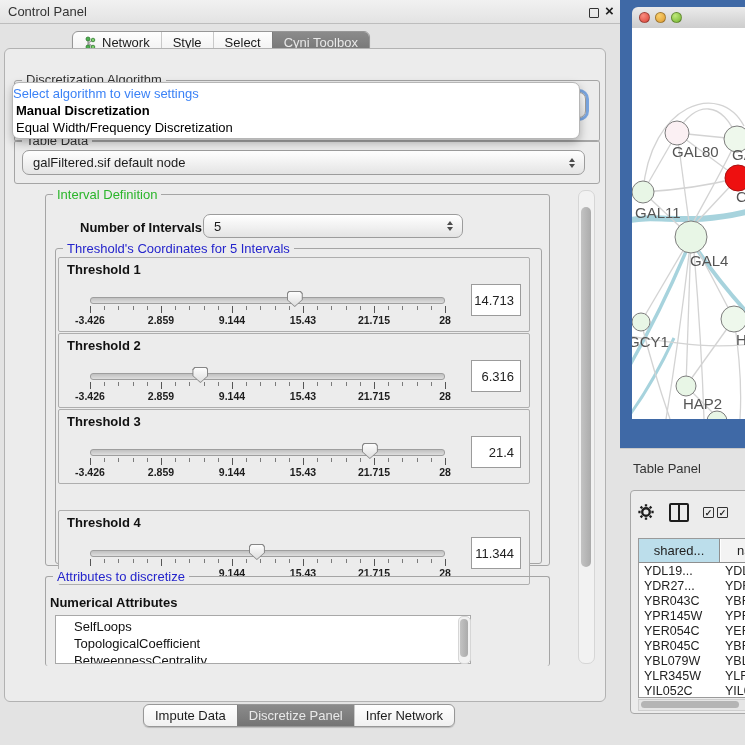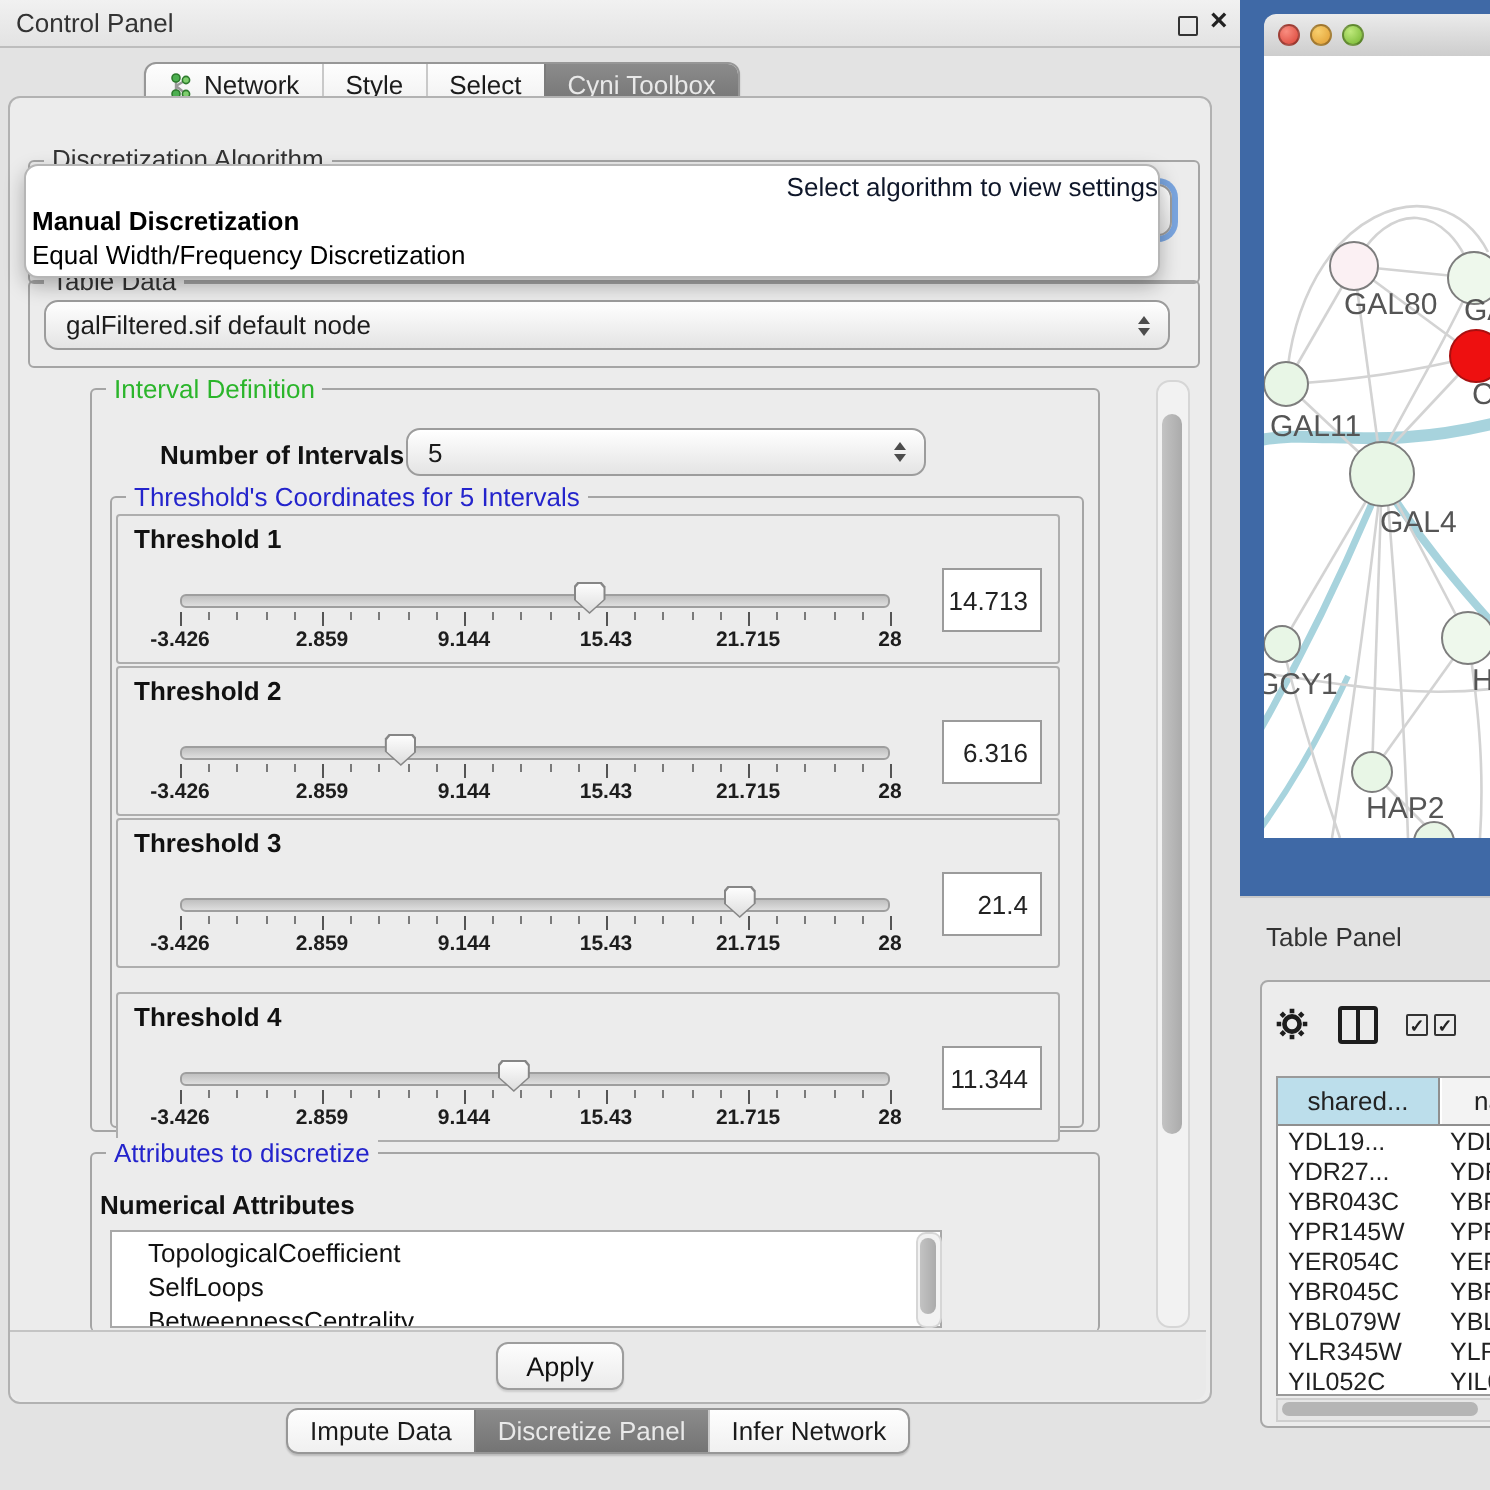--- a/index.html
+++ b/index.html
@@ -42,21 +42,21 @@
                  flex-direction:column;align-items:center;gap:2px;}
   .combo .arr-up{width:0;height:0;border-left:3.5px solid transparent;border-right:3.5px solid transparent;
                  border-bottom:4.5px solid #4c4c4c;}
   .combo .arr-dn{width:0;height:0;border-left:3.5px solid transparent;border-right:3.5px solid transparent;
                  border-top:4.5px solid #4c4c4c;}
   .combo.focused{box-shadow:0 0 0 3px rgba(102,153,221,.85), inset 0 1px 0 #fff;}
 
   
   #algo-popup{left:12px;top:82px;width:566px;height:55px;background:#fff;border:1px solid #b6b6b6;
               border-radius:7px;box-shadow:0 4px 10px rgba(0,0,0,.28);z-index:50;font-size:13px;}
-  #algo-popup .prompt{position:absolute;left:0;right:0;top:3px;text-align:right;color:#0f172a;padding-left:48px;}
+  #algo-popup .prompt{position:absolute;left:0;right:0;top:3px;text-align:left;color:#3b82f6;}
   #algo-popup .item0{position:absolute;left:3px;top:20px;font-weight:bold;color:#000;}
   #algo-popup .item1{position:absolute;left:3px;top:37px;color:#000;}
 
   
   .tbox{position:absolute;left:58px;width:470px;height:73px;border:1px solid #aeaeae;border-radius:2px;background:#ececec;}
   .t-label{position:absolute;left:8px;top:4px;font-size:13px;font-weight:bold;color:#111;}
   .track{position:absolute;left:31px;right:84px;top:39px;height:5px;border:1px solid #9e9e9e;border-radius:3px;
          background:linear-gradient(#c0c0c0,#dedede);}
   .thumb{position:absolute;top:-7px;width:16px;height:16px;margin-left:-8px;
          clip-path:polygon(12% 0,88% 0,100% 14%,100% 55%,50% 100%,0 55%,0 14%);background:#868686;}
@@ -338,21 +338,21 @@
           <span style="left: 0%;">-3.426</span>
           <span style="left: 20%;">2.859</span>
           <span style="left: 40%;">9.144</span>
           <span style="left: 60%;">15.43</span>
           <span style="left: 80%;">21.715</span>
           <span style="left: 100%;">28</span>
         </div>
     <div class="tval">21.4</div>
   </div>
 
-  <div class="tbox" style="top: 496px;">
+  <div class="tbox" style="top: 510px;">
     <div class="t-label">Threshold 4</div>
     <div class="track">
       <div class="thumb" style="left: 46.9993%;">
             <div class="thumb-inner"></div>
           </div>
     </div>
     <div class="ticks">
           <span class="tick major" style="left: 0%;"></span>
           <span class="tick" style="left: 4%;"></span>
           <span class="tick" style="left: 8%;"></span>
@@ -390,31 +390,28 @@
         </div>
     <div class="tval">11.344</div>
   </div>
 </div>
 
   <div class="group" style="left:45px;top:576px;width:503px;height:89px;border-bottom:none;">
     <span class="gtitle blue">Attributes to discretize</span>
   </div>
   <div class="abs" style="left:50px;top:595px;font-size:13px;font-weight:bold;color:#111;">Numerical Attributes</div>
   <div id="attr-list" class="abs">
+      <div class="attr-item">SelfLoops</div>
       <div class="attr-item">TopologicalCoefficient</div>
-      <div class="attr-item">SelfLoops</div>
       <div class="attr-item">BetweennessCentrality</div>
     </div>
   <div class="abs sb-track" style="left:458px;top:616px;width:11px;height:46px;border-radius:5px;">
     <div class="sb-thumb" style="left:1px;top:2px;width:8px;height:38px;"></div>
   </div>
 
-  <div id="apply-strip" class="abs">
-    <div id="apply-btn">Apply</div>
-  </div>
 
   <div id="bottom-tabs" class="segbar">
       <div class="seg-tab">
         <span>Impute Data</span>
       </div>
       <div class="seg-tab selected">
         <span>Discretize Panel</span>
       </div>
       <div class="seg-tab">
         <span>Infer Network</span>

